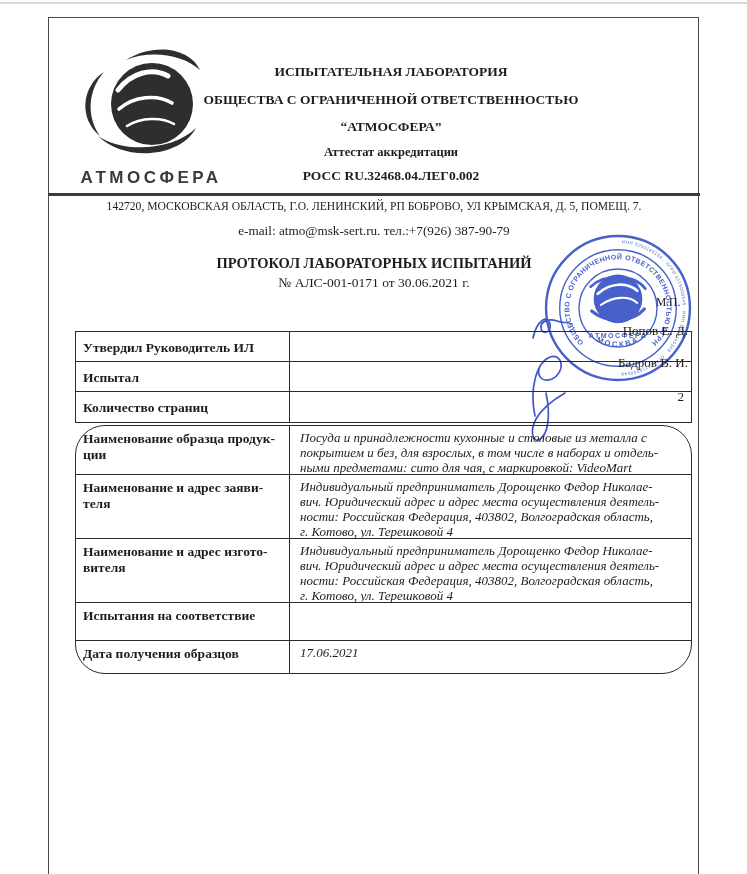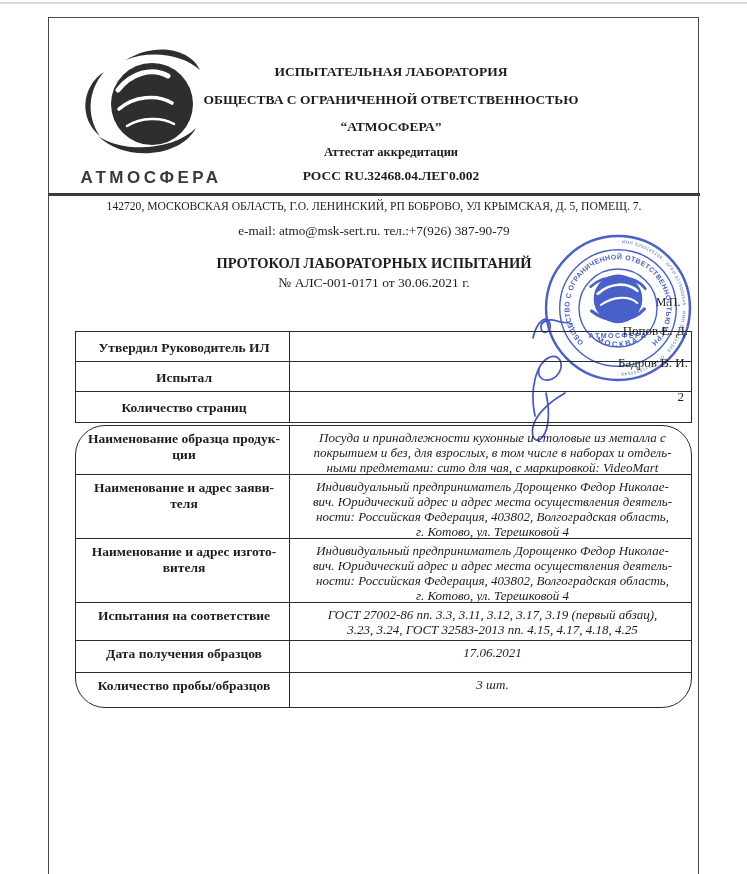--- a/index.html
+++ b/index.html
@@ -22,21 +22,21 @@
   .addr{position:absolute;left:48px;top:200px;width:652px;text-align:center;font-size:11.6px;white-space:nowrap;}
   .mail{position:absolute;left:48px;top:223px;width:652px;text-align:center;font-size:13.2px;}
   .title1{position:absolute;left:48px;top:255px;width:652px;text-align:center;font-weight:bold;font-size:14.5px;}
   .title2{position:absolute;left:48px;top:275px;width:652px;text-align:center;font-weight:normal;font-size:13.5px;}
   .stamp{position:absolute;left:542px;top:232px;width:152px;height:152px;opacity:.93;}
   .mp{position:absolute;left:656px;top:296px;font-size:11.5px;color:#222;}
   .sig{position:absolute;left:505px;top:298px;width:115px;height:150px;}
   .tbl{position:absolute;left:75px;width:617px;border:1.4px solid #2b2b2b;box-sizing:border-box;}
   .t1{top:331px;}
   .t2{top:425px;border-radius:30px;}
-  .row{display:grid;grid-template-columns:214px 1fr;border-bottom:1.2px solid #2b2b2b;box-sizing:border-box;text-align:center;}
+  .row{display:grid;grid-template-columns:214px 1fr;border-bottom:1.2px solid #2b2b2b;box-sizing:border-box;}
   .row:last-child{border-bottom:none;}
   .t1 .row{height:30px;}
   .lbl{border-right:1.2px solid #2b2b2b;font-weight:bold;font-size:13.5px;line-height:16px;
        padding:8px 4px 0 7px;white-space:pre-line;box-sizing:border-box;}
   .t2 .lbl{padding-top:5px;}
   .val{font-style:italic;font-size:13px;line-height:15px;padding:4px 6px 0 10px;
        white-space:pre-line;box-sizing:border-box;overflow:hidden;}
   .r4{height:49px;}.r5{height:64px;}.r6{height:64px;}.r7{height:38px;}.r8{height:32px;}.r9{height:34px;}
   .overlay-name{position:absolute;font-size:13px;white-space:nowrap;}
   .n1{top:323px;right:59px;}
@@ -151,25 +151,19 @@
     <div class="row r6">
       <div class="lbl">Наименование и адрес изгото-
 вителя</div>
       <div class="val">Индивидуальный предприниматель Дорощенко Федор Николае-
 вич. Юридический адрес и адрес места осуществления деятель-
 ности: Российская Федерация, 403802, Волгоградская область,
 г. Котово, ул. Терешковой 4</div>
     </div>
     <div class="row r7">
       <div class="lbl">Испытания на соответствие</div>
-      <div class="val">ГОСТ 27002-86 пп. 3.3, 3.11, 3.12, 3.17, 3.19 (первый абзац),
-3.23, 3.24, ГОСТ 32583-2013 пп. 4.15, 4.17, 4.18, 4.25</div>
     </div>
     <div class="row r8">
       <div class="lbl">Дата получения образцов</div>
       <div class="val">17.06.2021</div>
     </div>
-    <div class="row r9">
-      <div class="lbl">Количество пробы/образцов</div>
-      <div class="val">3 шт.</div>
-    </div>
   </div>
 </div>
 
 </body></html>

